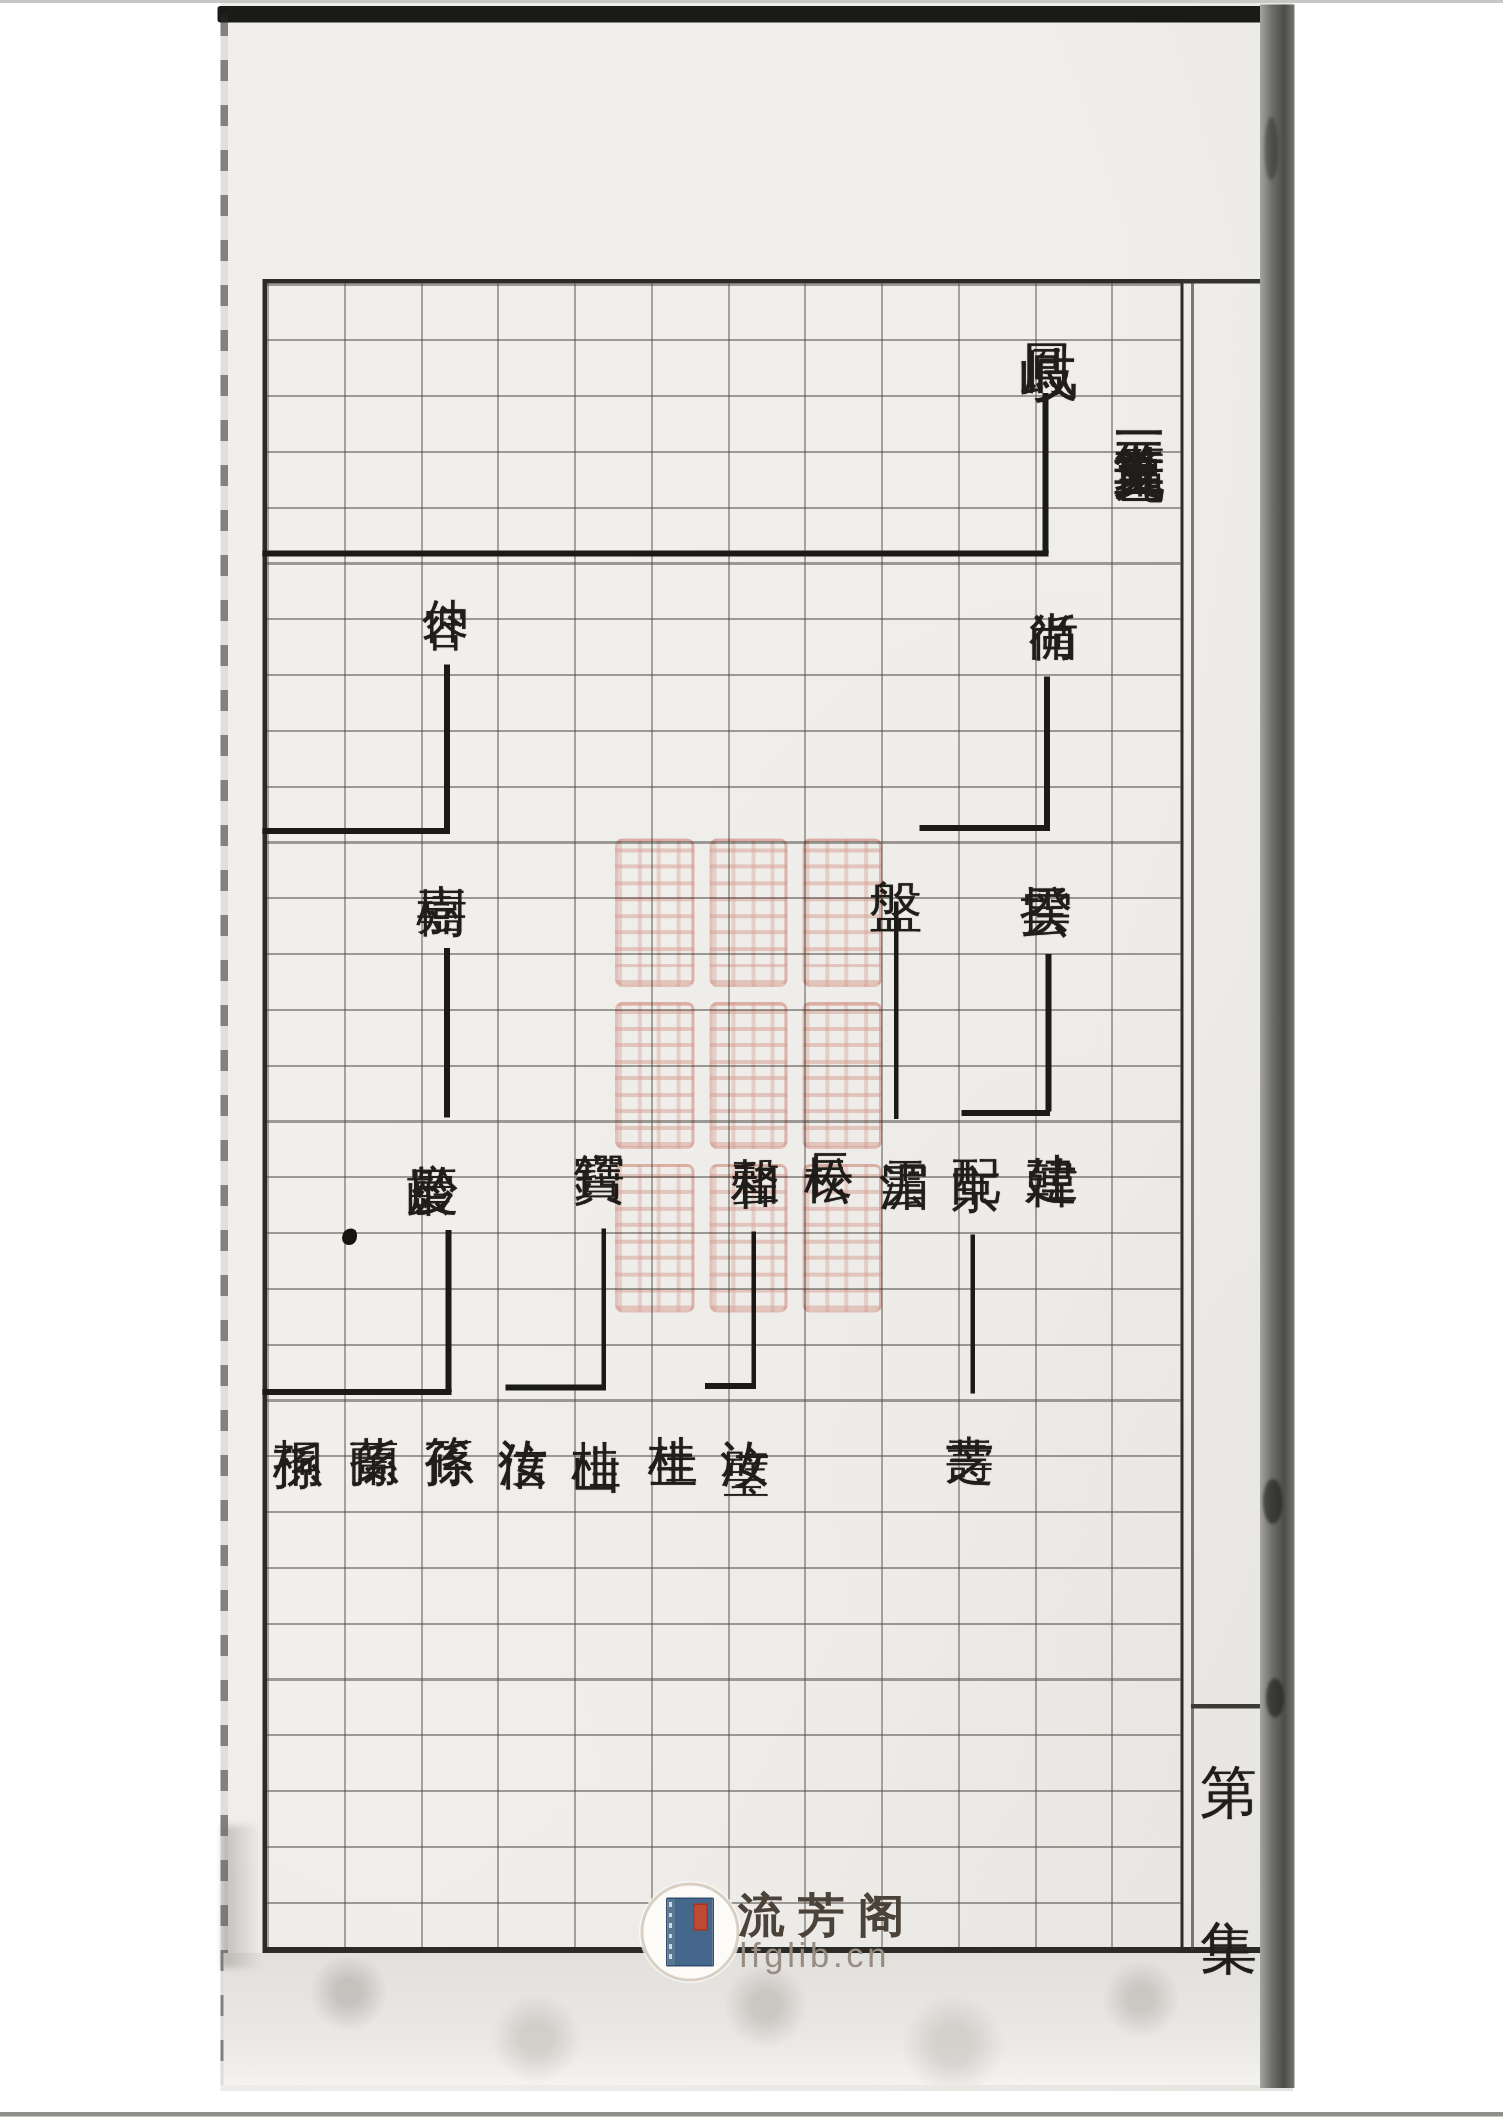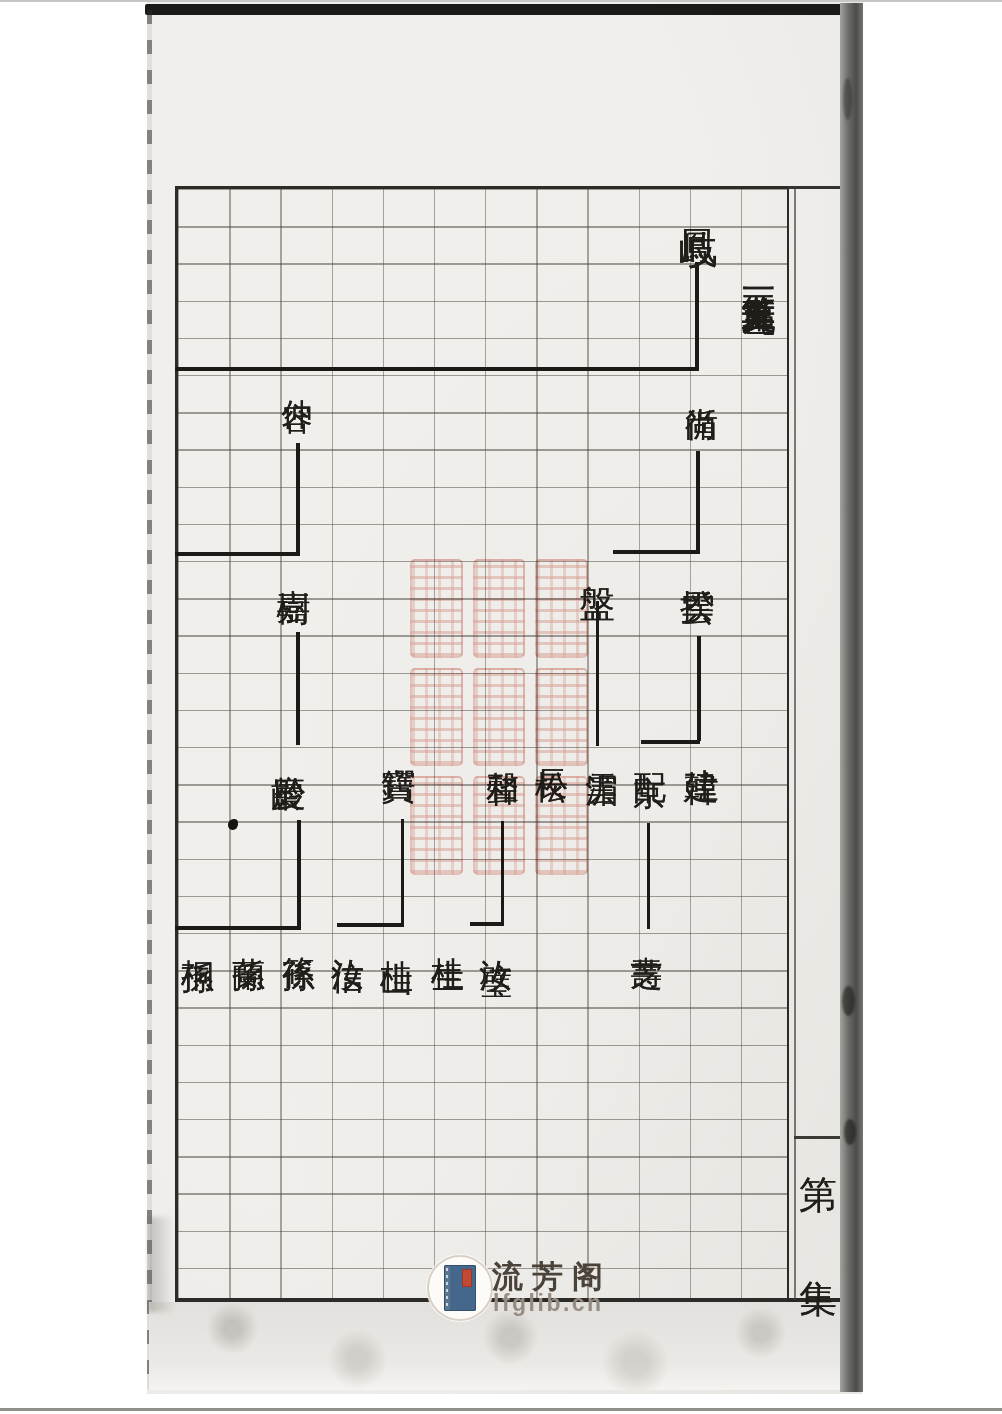--- a/index.html
+++ b/index.html
@@ -67,21 +67,21 @@
         background:#fcfbf8;border:2px solid #d9d0c3;box-shadow:0 0 0 1px rgba(255,255,255,.7);
         display:flex;align-items:center;justify-content:center;}
   .wm-book{position:relative;width:30px;height:44px;background:linear-gradient(90deg,#5a7691 0 5px,#45678b 5px);
         border:1px solid #32506e;border-radius:1px;}
   .wm-book-stitch{position:absolute;left:1px;top:2px;width:2px;height:40px;
         background:repeating-linear-gradient(to bottom,#cfd8e0 0 3px,rgba(0,0,0,0) 3px 7px);}
   .wm-book-label{position:absolute;right:3px;top:3px;width:8px;height:16px;background:#c04a33;
         border:0.5px solid #9e3826;}
   .wm-title{position:absolute;left:74px;top:8px;font-size:31px;font-weight:bold;color:#4b433a;
         letter-spacing:9px;font-family:"Liberation Serif","DejaVu Serif",serif;}
-  .wm-url{position:absolute;left:75px;top:42px;font-size:23px;font-weight:bold;color:#968c81;
+  .wm-url{position:absolute;left:75px;top:42px;font-size:23px;font-weight:normal;color:#968c81;
         letter-spacing:2.5px;font-family:"Liberation Sans","DejaVu Sans",sans-serif;}
 </style>
 </head>
 <body>
 
 <div class="stage">
   <div class="edge-line edge-top"></div>
 
   <div class="photo">
     <div class="photo-tone"></div>

